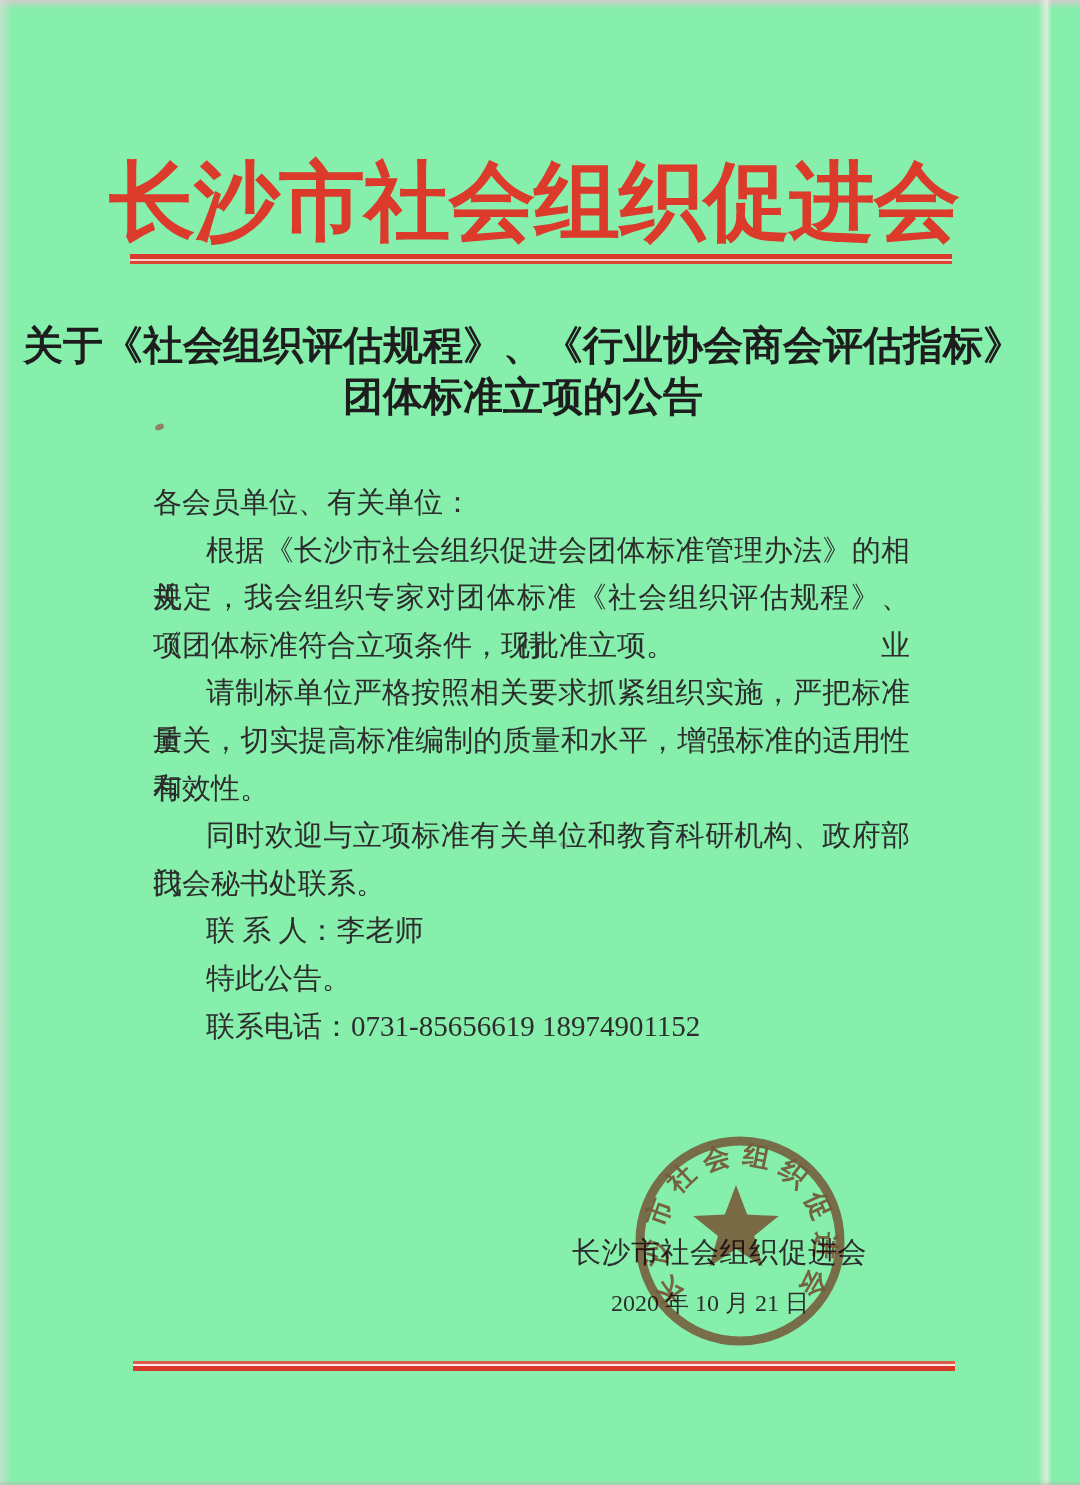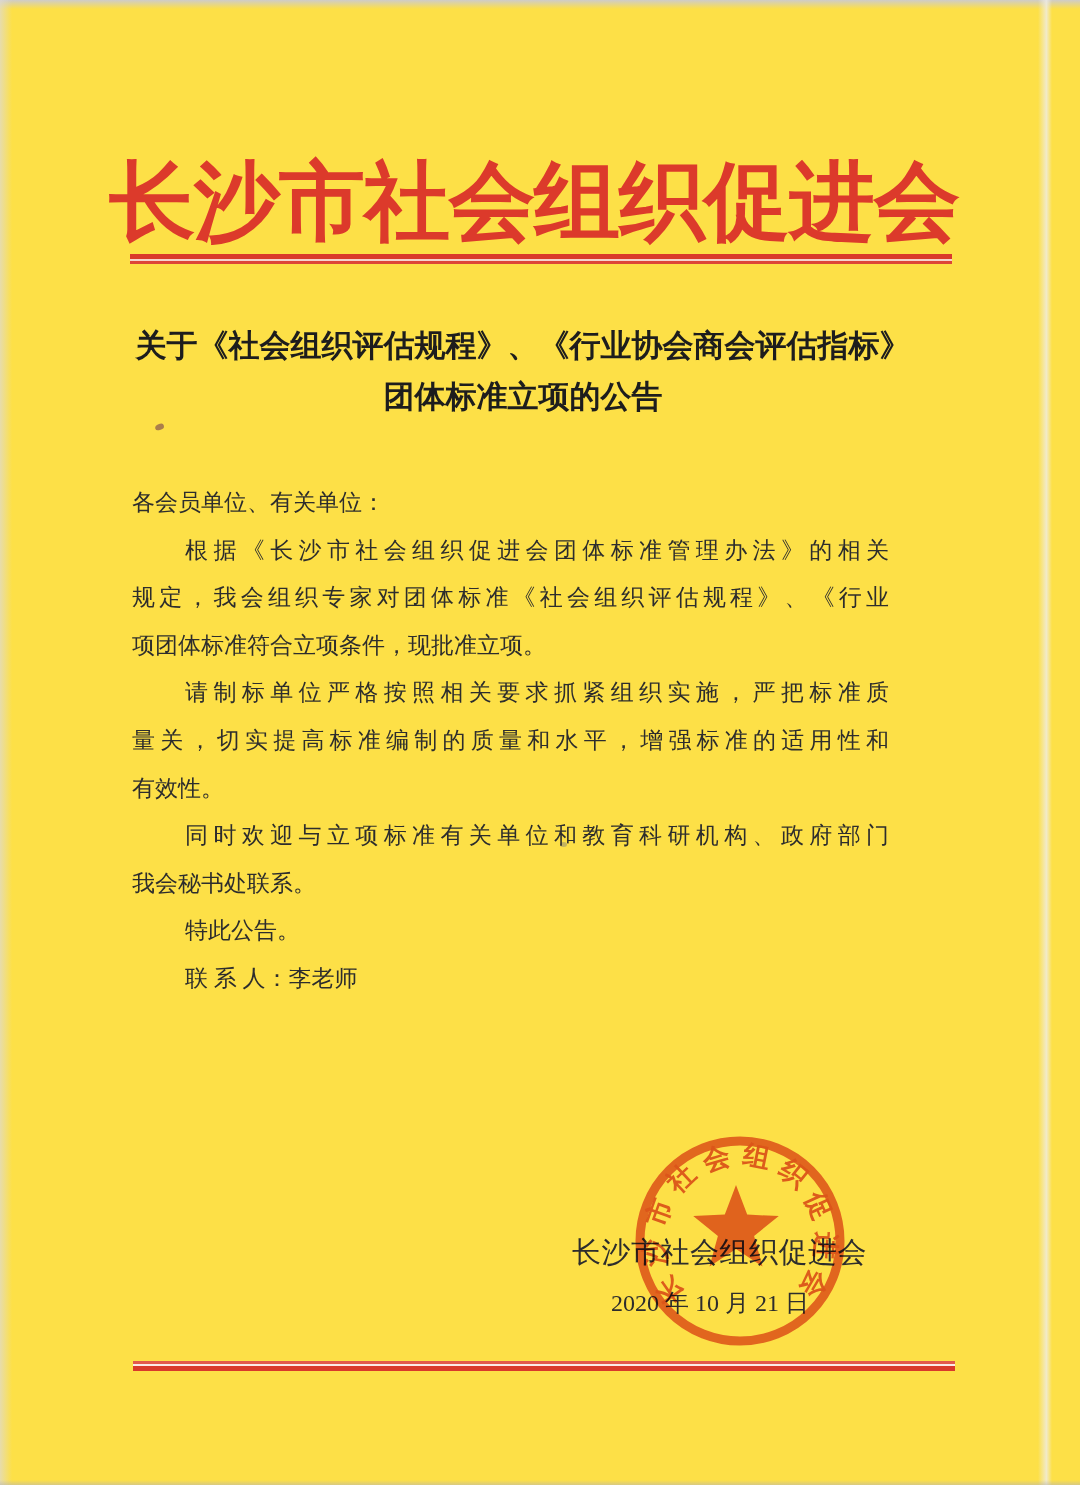--- a/index.html
+++ b/index.html
@@ -4,21 +4,21 @@
 <style>
   html,body{margin:0;padding:0;}
   body{
     width:1080px;height:1485px;
     background:#f6f5f3;
     font-family:"Liberation Serif","DejaVu Serif",serif;
     position:relative;overflow:hidden;
   }
   .page{
     position:absolute;inset:0;
-    background:#fde047;
+    background:#86efac;
   }
   
   .edge-top{position:absolute;top:0;left:0;right:0;height:9px;
     background:linear-gradient(#cfccc8,rgba(252,252,251,0));pointer-events:none;}
   .edge-left{position:absolute;top:0;left:0;bottom:0;width:12px;
     background:linear-gradient(90deg,#dedbd7,rgba(252,252,251,0));opacity:.7;pointer-events:none;}
   .edge-right{position:absolute;top:0;right:28px;bottom:0;width:14px;
     background:linear-gradient(90deg,rgba(252,252,251,0),#efedea 60%,rgba(252,252,251,0));opacity:.8;pointer-events:none;}
   .edge-bottom{position:absolute;left:0;right:0;bottom:0;height:5px;
     background:linear-gradient(rgba(252,252,251,0),#b9b6b2);opacity:.55;pointer-events:none;}
@@ -33,27 +33,27 @@
   .rule-top .r1{height:5px;background:#da392b;}
   .rule-top .r2{height:2px;background:#f5d3cd;}
   .rule-top .r3{height:3px;background:#dd4637;}
   .rule-bottom{top:1361px;left:133px;}
   .rule-bottom .r1{height:3px;background:#e25a4c;}
   .rule-bottom .r2{height:2px;background:#fbeae7;}
   .rule-bottom .r3{height:5px;background:#d9392b;}
 
   .doc-title{
     position:absolute;top:320px;left:523px;transform:translateX(-50%);
-    text-align:center;font-size:31px;font-weight:bold;color:#1d1d1d;
+    text-align:center;font-size:40px;font-weight:bold;color:#1d1d1d;
     line-height:51px;white-space:nowrap;letter-spacing:0px;
   }
 
   .doc-body{
-    position:absolute;top:479px;left:132px;width:757px;
-    font-size:23px;color:#2d2d2d;
+    position:absolute;top:479px;left:153px;width:757px;
+    font-size:29px;color:#2d2d2d;
   }
   .bline{
     line-height:47.6px;height:47.6px;white-space:nowrap;overflow:visible;
   }
   .bline.fill{white-space:normal;text-align:justify;text-align-last:justify;text-justify:inter-character;}
   .bline.ind{text-indent:53px;}
 
   .sig-org{
     position:absolute;top:1233px;left:572px;
     font-size:29px;color:#2d2d2d;white-space:nowrap;letter-spacing:0.5px;
@@ -101,22 +101,23 @@
   <div class="doc-body">
       <div class="bline">各会员单位、有关单位：</div>
       <div class="bline fill ind">根据《长沙市社会组织促进会团体标准管理办法》的相关</div>
       <div class="bline fill">规定，我会组织专家对团体标准《社会组织评估规程》、《行业</div>
       <div class="bline">项团体标准符合立项条件，现批准立项。</div>
       <div class="bline fill ind">请制标单位严格按照相关要求抓紧组织实施，严把标准质</div>
       <div class="bline fill">量关，切实提高标准编制的质量和水平，增强标准的适用性和</div>
       <div class="bline">有效性。</div>
       <div class="bline fill ind">同时欢迎与立项标准有关单位和教育科研机构、政府部门</div>
       <div class="bline">我会秘书处联系。</div>
+      <div class="bline ind">联 系 人：李老师</div>
       <div class="bline ind">特此公告。</div>
-      <div class="bline ind">联 系 人：李老师</div>
+      <div class="bline ind">联系电话：0731-85656619 18974901152</div>
     </div>
 
   <div class="sig-org">长沙市社会组织促进会</div>
   <div class="sig-date">2020 年 10 月 21 日</div>
 
   <svg class="seal" viewBox="0 0 224 224" xmlns="http://www.w3.org/2000/svg">
     <defs>
       <path id="sealArc" d="M 57.6 169.4 A 77 77 0 1 1 166.4 169.4" fill="none"></path>
     </defs>
     <circle cx="112" cy="115" r="100" fill="none" stroke="#dc5347" stroke-width="9" opacity="0.92"></circle>

